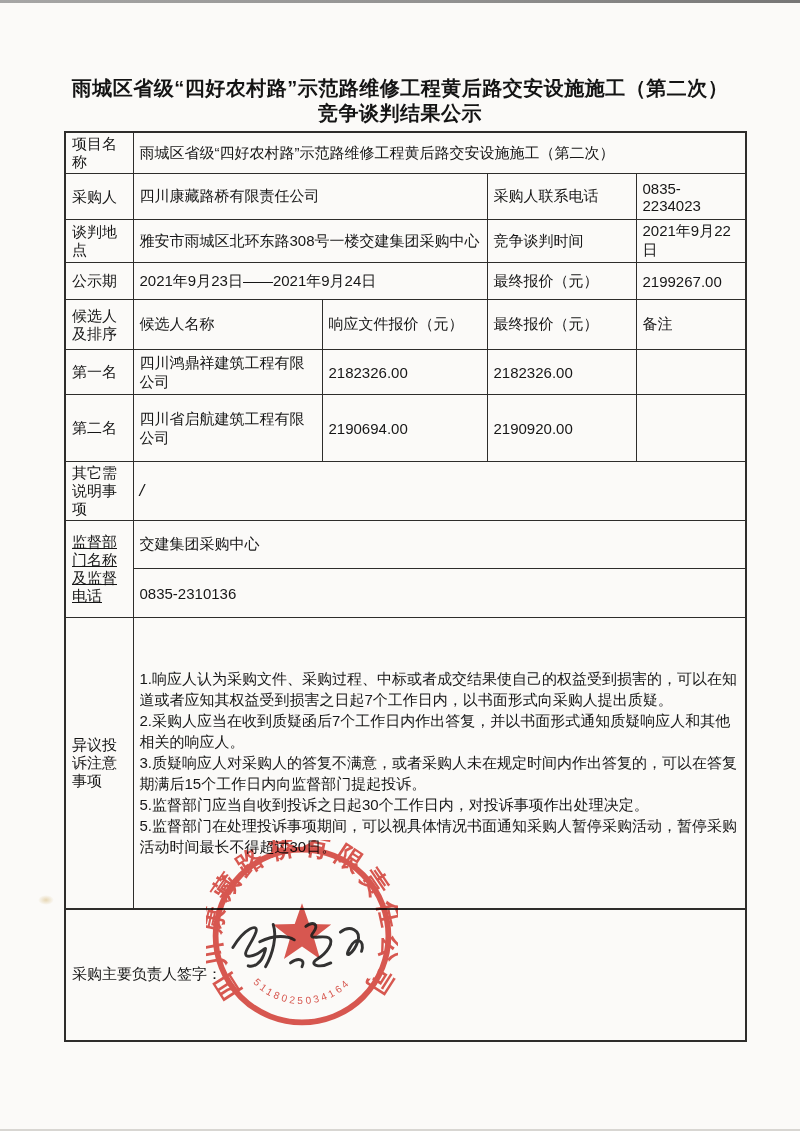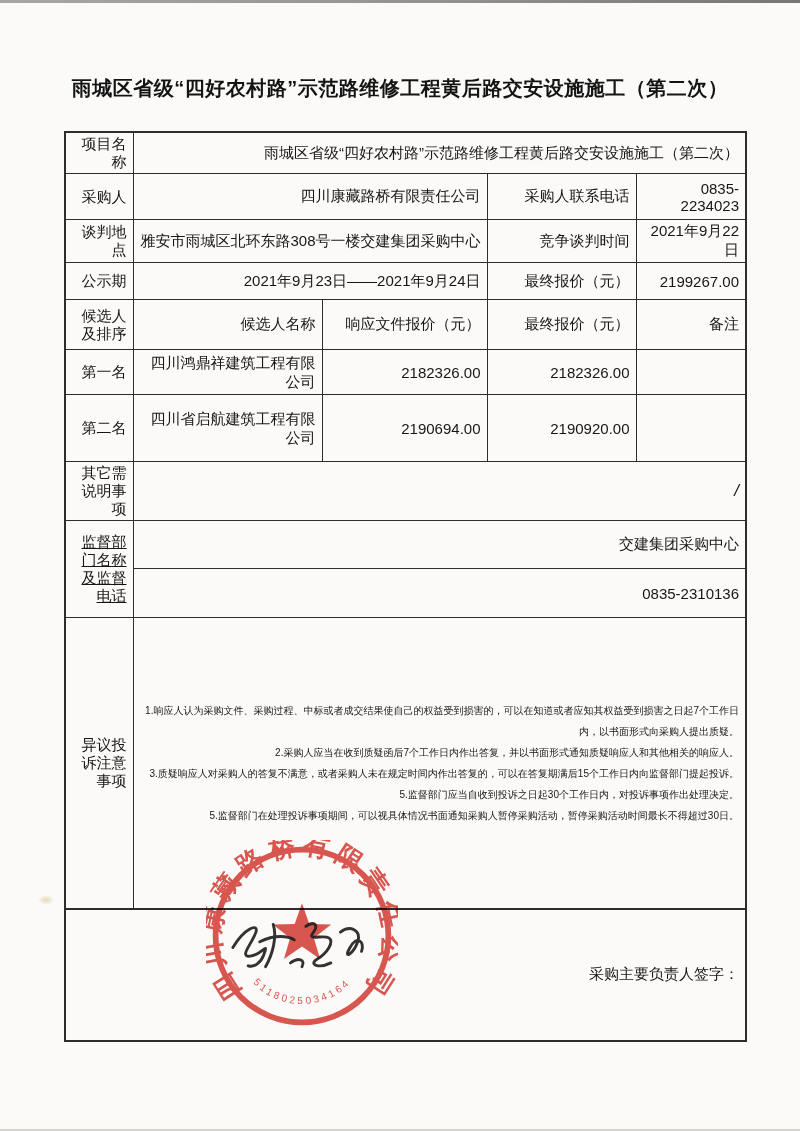--- a/index.html
+++ b/index.html
@@ -15,43 +15,44 @@
   .scan-bottom-edge{position:absolute;left:0;bottom:0;width:800px;height:2px;background:#d8d6d2;}
   .scan-smudge{position:absolute;left:38px;top:895px;width:16px;height:10px;border-radius:50%;
     background:radial-gradient(ellipse,rgba(205,170,95,.45),rgba(205,170,95,0) 70%);}
   
   .doc-title{position:absolute;left:0;top:76px;width:800px;text-align:center;
     font-weight:bold;font-size:20px;line-height:25px;letter-spacing:.5px;color:#141414;}
   
   table.main{position:absolute;left:64px;top:131px;width:681px;border-collapse:collapse;
     table-layout:fixed;font-size:15px;color:#161616;}
   table.main td{border:1px solid #2e2d2b;padding:2px 6px;vertical-align:middle;
-    text-align:right;overflow:hidden;}
+    text-align:left;overflow:hidden;}
   table.main{border:2px solid #2e2d2b;}
   td.lbl{text-align:left;padding:2px 3px;line-height:18px;}
   td.l{text-align:left;}
   td.wraplbl{text-align:center;padding:2px 3px;line-height:18px;text-decoration:underline;}
   .notes-cell{text-align:left;padding:6px 8px;}
-  .notes-cell p{margin:0;line-height:21px;font-size:10px;}
+  .notes-cell p{margin:0;line-height:21px;font-size:15px;}
   .slash{font-size:17px;font-style:italic;}
   .sig-cell{text-align:left;padding-left:8px;font-size:15px;border:1px solid #2e2d2b;}
   
   .stamp-wrap{position:absolute;left:206px;top:840px;width:192px;height:192px;
     mix-blend-mode:multiply;pointer-events:none;}
   .heavier{border-top:2px solid #2e2d2b;padding-left:12px;}
 </style>
 </head>
 <body>
 
 <div class="scan-top-edge"></div>
 <div class="scan-bottom-edge"></div>
 <div class="scan-smudge"></div>
 
 <div class="doc-title">
   <div>雨城区省级“四好农村路”示范路维修工程黄后路交安设施施工（第二次）</div>
+  <div>竞争谈判结果公示</div>
 </div>
 
 <table class="main">
   <colgroup>
     <col style="width:68px">
       <col style="width:189px">
       <col style="width:165px">
     <col style="width:149px">
       <col style="width:110px">
   </colgroup>

